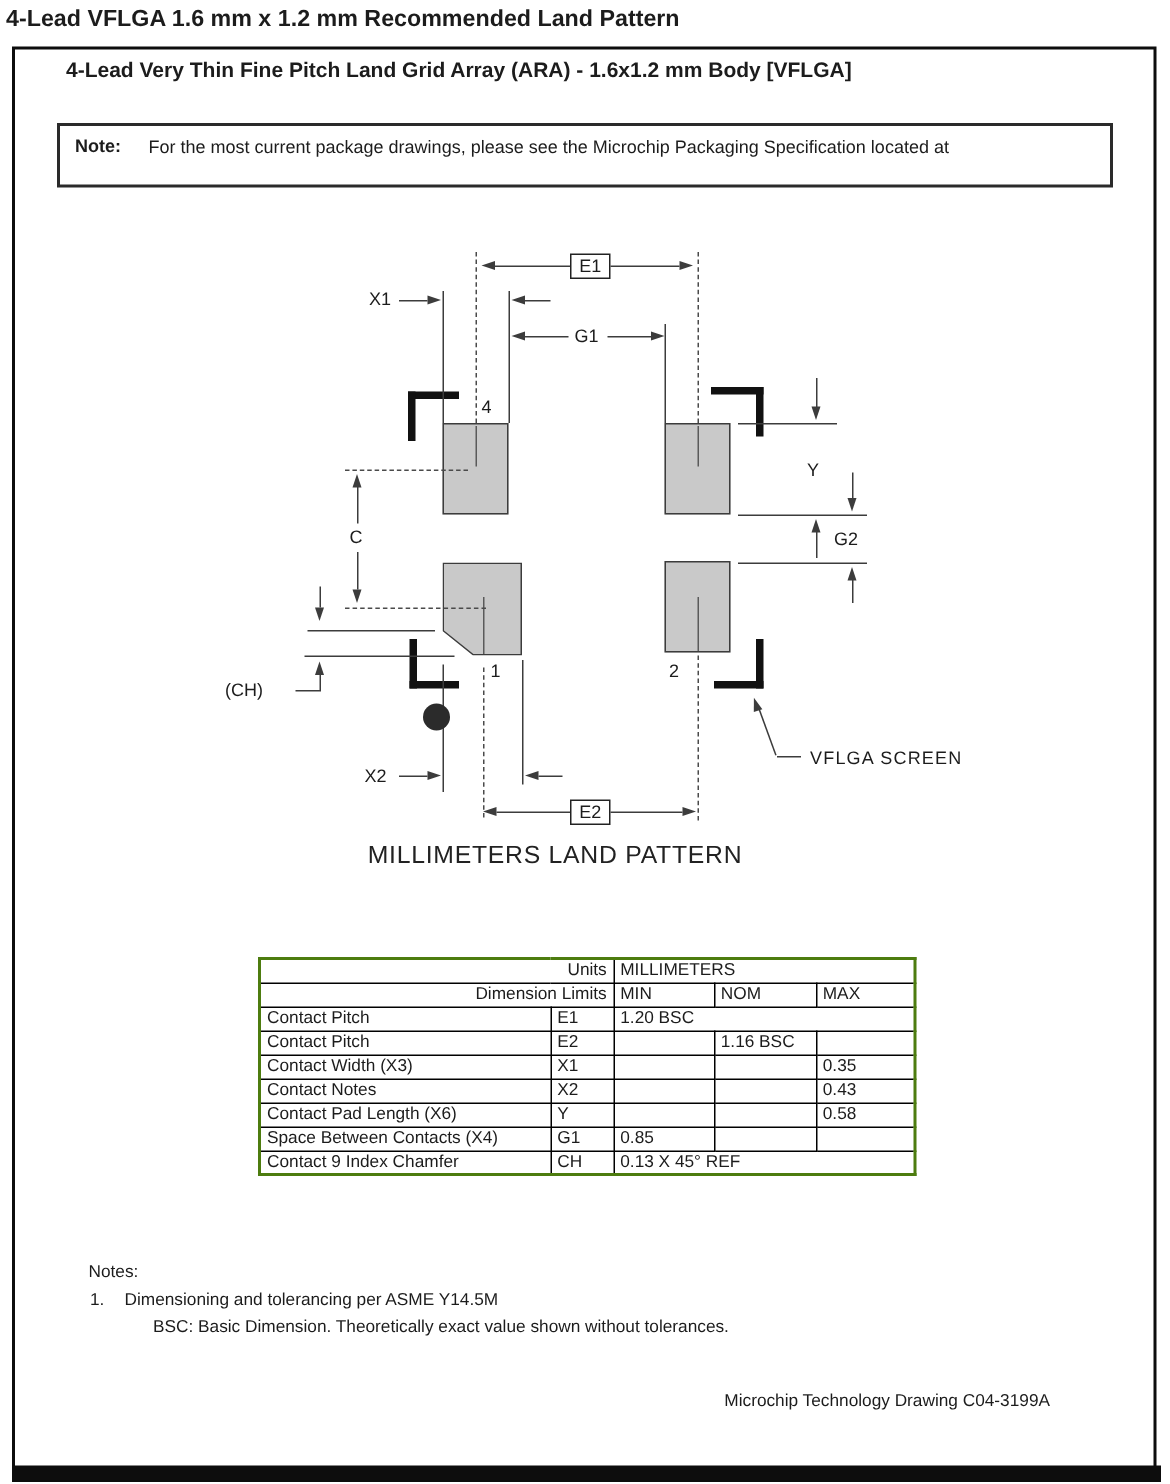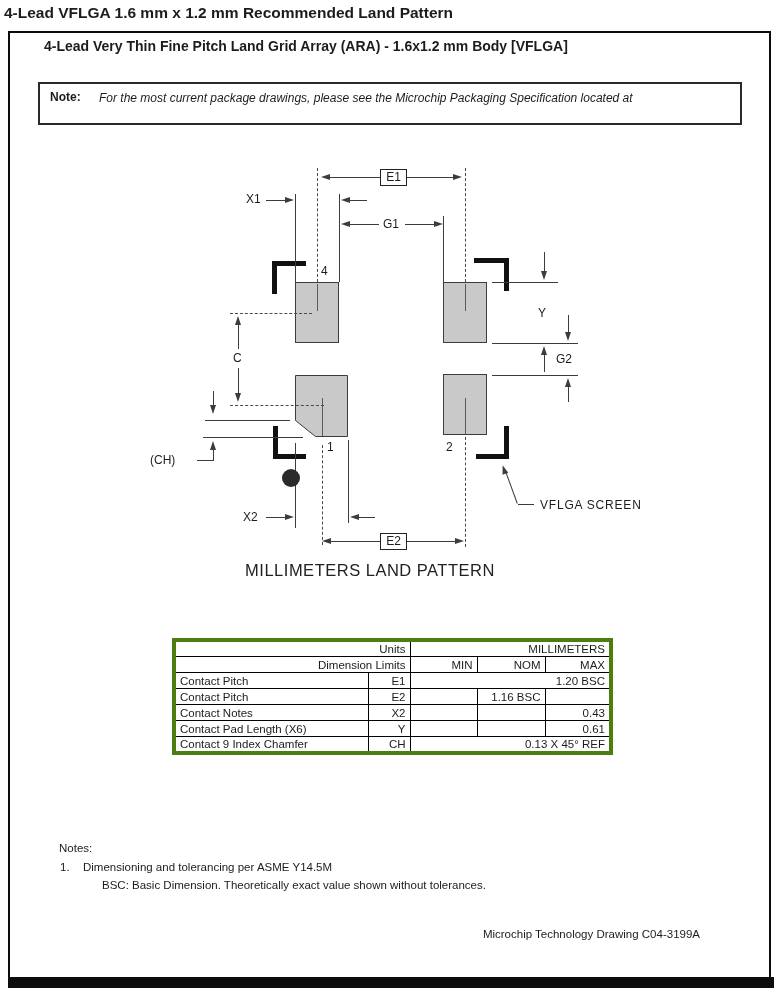--- a/index.html
+++ b/index.html
@@ -6,21 +6,21 @@
   html,body { background:#fff; }
   body { width:780px; height:989px; position:relative;
          font-family:"Liberation Sans",sans-serif; color:#1c1c1c; }
   .abs { position:absolute; }
   .page-border { position:absolute; left:8px; top:31px; width:763px; height:957px; border:2px solid #0d0d0d; }
   .footer-bar { position:absolute; left:8px; top:977px; width:766px; height:11px; background:#0d0d0d; }
   .main-title { position:absolute; left:4px; top:4px; font-size:15.5px; font-weight:bold; white-space:nowrap; }
   .subtitle { position:absolute; left:44px; top:38px; font-size:14px; font-weight:bold; white-space:nowrap; }
   .note-box { position:absolute; left:38px; top:82px; width:704px; height:43px; border:2px solid #2a2a2a; }
   .note-label { position:absolute; left:10px; top:6px; font-size:12px; font-weight:bold; }
-  .note-text { position:absolute; left:59px; top:6px; font-size:12px; line-height:17px; white-space:nowrap;font-style:italic; }
+  .note-text { position:absolute; left:59px; top:6px; font-size:12px; line-height:17px; white-space:nowrap; }
   
   .grp { position:absolute; left:0; top:0; width:0; height:0; overflow:visible; }
   .hl { position:absolute; height:1px; background:#3c3c3c; }
   .vl { position:absolute; width:1px; background:#3c3c3c; }
   .dvl { position:absolute; width:0; border-left:1px dashed #4a4a4a; }
   .dhl { position:absolute; height:0; border-top:1px dashed #4a4a4a; }
   .thk { position:absolute; background:#111; }
   .pad { position:absolute; width:44px; height:61px; background:#c9c9c9; border:1px solid #3c3c3c; }
   .dlab { position:absolute; font-size:12px; color:#1c1c1c; white-space:nowrap; }
   .dimbox { position:absolute; width:27px; height:17px; border:1px solid #222; background:#fff;
@@ -30,22 +30,22 @@
   .al { border-top:3px solid transparent; border-bottom:3px solid transparent; border-right:9px solid #3c3c3c; }
   .au { border-left:3px solid transparent; border-right:3px solid transparent; border-bottom:9px solid #3c3c3c; }
   .ad { border-left:3px solid transparent; border-right:3px solid transparent; border-top:9px solid #3c3c3c; }
   .dot { position:absolute; left:282px; top:469px; width:18px; height:18px; border-radius:50%; background:#2b2b2b; }
   .caption { position:absolute; left:180px; top:561px; width:380px; text-align:center;
              font-size:16.5px; letter-spacing:0.5px; color:#222; white-space:nowrap; }
   
   .dim-table { position:absolute; left:172px; top:638px; border-collapse:collapse; table-layout:fixed;
                font-size:11.5px; }
   .dim-table td { border:1px solid #000; height:16px; padding:0 4px; line-height:14px; overflow:hidden; white-space:nowrap; }
-  .dim-table { border:4px solid #4d7c0f; }
-  .tc { text-align:right; }
+  .dim-table { border:2px solid #4d7c0f; }
+  .tc { text-align:left; }
   .tr-al { text-align:right; }
   
   .notes-heading { position:absolute; left:59px; top:842px; font-size:11.5px; }
   .note1-num { position:absolute; left:60px; top:861px; font-size:11.5px; }
   .note1-text { position:absolute; left:83px; top:861px; font-size:11.5px; white-space:nowrap; }
   .note1-sub { position:absolute; left:102px; top:879px; font-size:11.5px; white-space:nowrap; }
   .doc-footer { position:absolute; left:390px; top:928px; width:310px; text-align:right; font-size:11.5px; white-space:nowrap; }
 </style>
 </head>
 <body>
@@ -194,32 +194,46 @@
     <td colspan="3" class="tc">1.20 BSC</td>
   </tr>
   <tr>
     <td>Contact Pitch</td>
     <td class="tc">E2</td>
     <td class="tc"></td>
     <td class="tc">1.16 BSC</td>
     <td class="tc"></td>
   </tr>
   <tr>
+    <td>Contact Width (X3)</td>
+    <td class="tc">X1</td>
+    <td class="tc"></td>
+    <td class="tc"></td>
+    <td class="tc">0.35</td>
+  </tr>
+  <tr>
     <td>Contact Notes</td>
     <td class="tc">X2</td>
     <td class="tc"></td>
     <td class="tc"></td>
     <td class="tc">0.43</td>
   </tr>
   <tr>
     <td>Contact Pad Length (X6)</td>
     <td class="tc">Y</td>
     <td class="tc"></td>
     <td class="tc"></td>
-    <td class="tc">0.61</td>
+    <td class="tc">0.58</td>
+  </tr>
+  <tr>
+    <td>Space Between Contacts (X4)</td>
+    <td class="tc">G1</td>
+    <td class="tc">0.85</td>
+    <td class="tc"></td>
+    <td class="tc"></td>
   </tr>
   <tr>
     <td>Contact 9 Index Chamfer</td>
     <td class="tc">CH</td>
     <td colspan="3" class="tc">0.13 X 45° REF</td>
   </tr>
 </tbody>
   </table>
 
 <div class="notes-heading">Notes:</div>

